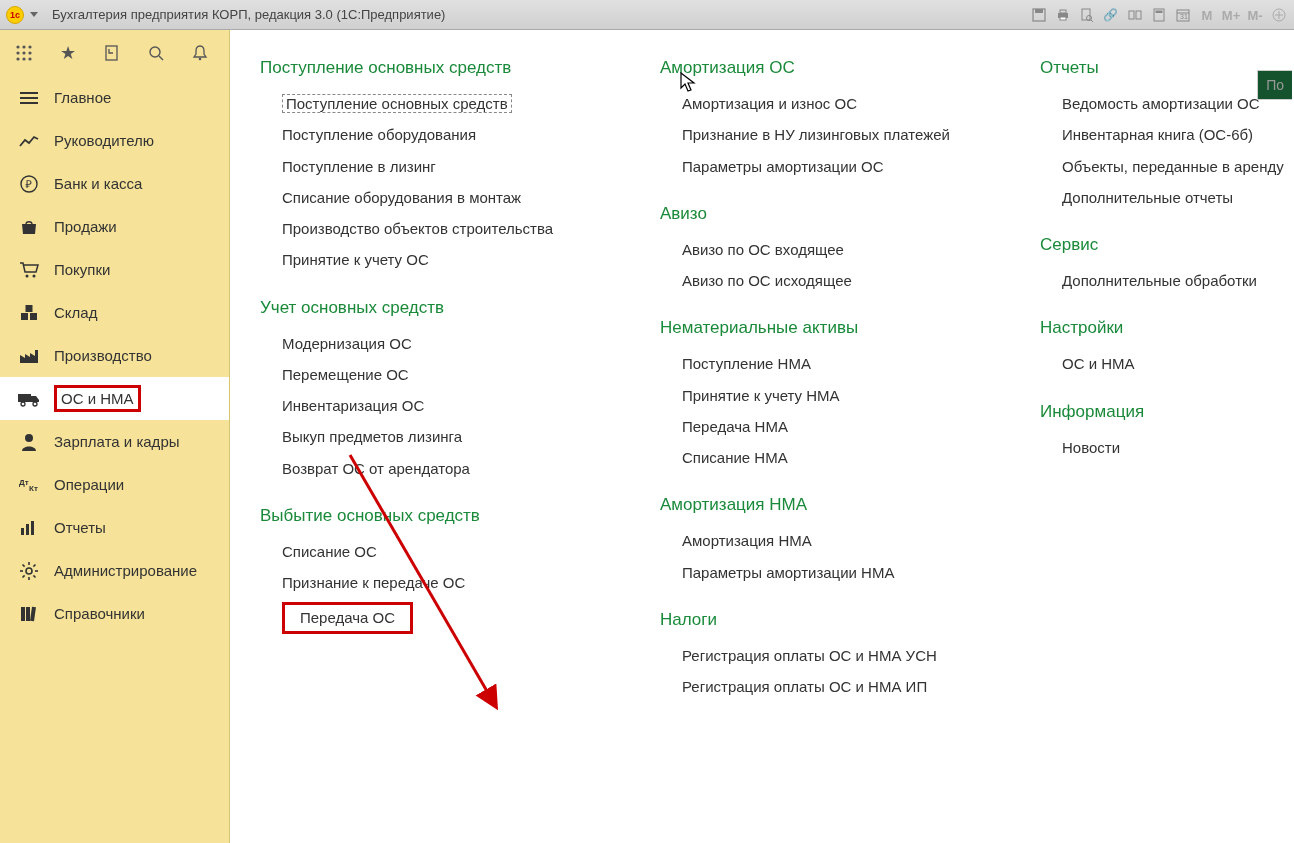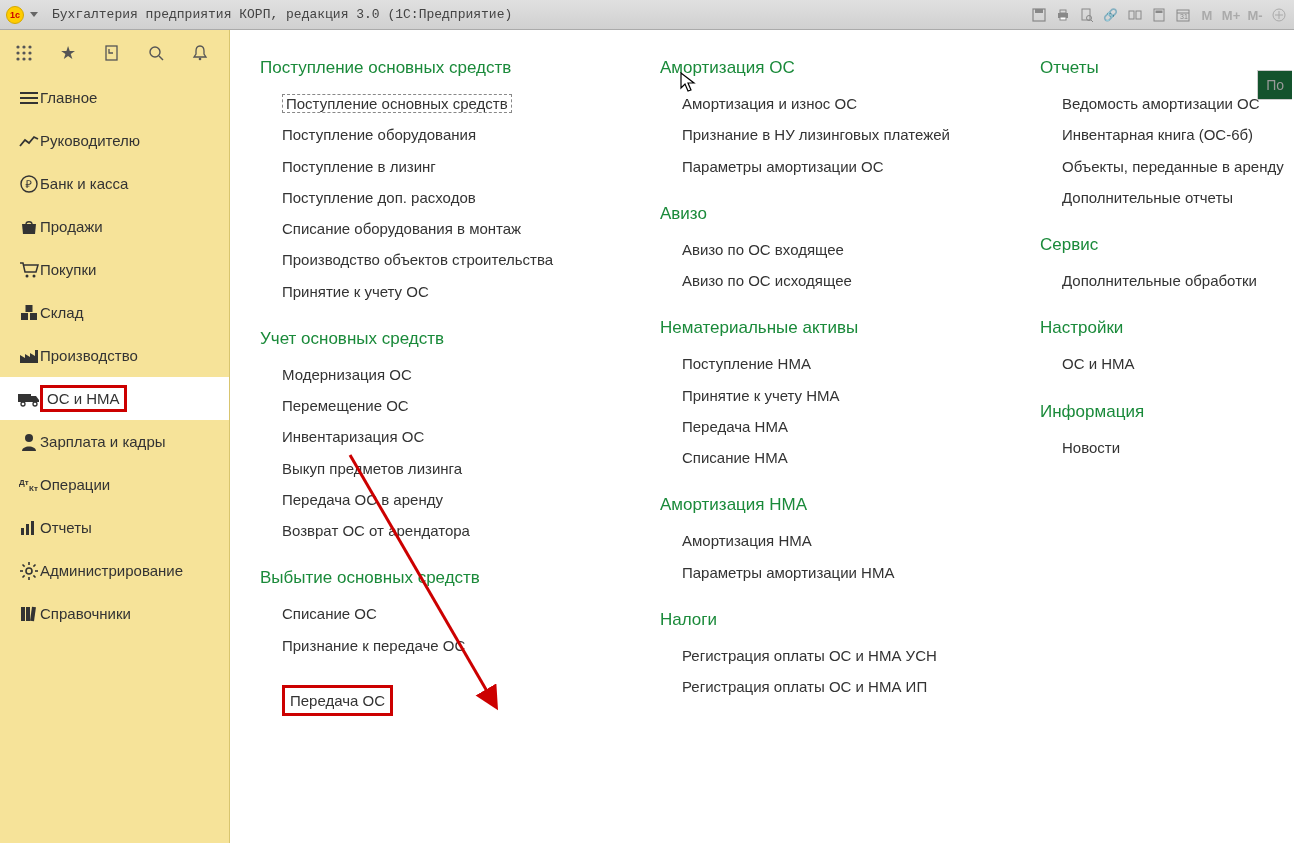--- a/index.html
+++ b/index.html
@@ -36,21 +36,21 @@
     margin-right: 6px;
     border: 1px solid #d4a800;
   }
   .titlebar .dropdown-ico {
     width: 0; height: 0;
     border-left: 4px solid transparent;
     border-right: 4px solid transparent;
     border-top: 5px solid #666;
     margin-right: 14px;
   }
-  .titlebar .title { color: #444; font-size: 13px; font-family: Liberation Mono, monospace; }
+  .titlebar .title { color: #444; font-size: 13px; }
   .titlebar .right-tools {
     position: absolute;
     right: 6px; top: 0;
     height: 30px;
     display: flex;
     align-items: center;
     gap: 6px;
   }
   .titlebar .tool-ico {
     width: 18px; height: 18px;
@@ -84,20 +84,21 @@
   .sidebar-top .s-ico {
     width: 20px; height:20px;
     display:flex; align-items:center; justify-content:center;
     color: #555; font-size: 18px;
   }
   .nav-list { list-style:none; }
   .nav-item {
     display:flex; align-items:center;
     height: 43px;
     padding: 0 14px 0 18px;
+    gap: 14px;
     cursor: pointer;
     color: #333;
   }
   .nav-item.active {
     background: #fff;
   }
   .nav-item .ni-ico {
     width: 22px; height: 20px;
     display:flex; align-items:center; justify-content:center;
     color: #444;
@@ -138,23 +139,22 @@
     line-height: 1.55;
     padding: 4px 0;
     cursor: pointer;
   }
   .dotted {
     border: 1px dashed #888;
     padding: 0 3px;
   }
   .hl-red {
     border: 3px solid #cc0000;
-    padding: 1px 5px;
+    padding: 1px 15px;
     display:inline-block;
-    margin-top:20px;
   }
   
   
   .search-stub {
     position:absolute;
     right: 2px; top: 40px;
     height: 30px;
     border: 1px solid #ccc;
     border-right: none;
     background:#14532d;
@@ -425,34 +425,32 @@
 
     <div class="main-inner">
 
       <div class="col col-1">
         <div class="section">
           <div class="section-title">Поступление основных средств</div>
           <ul class="section-items">
             <li><span class="dotted">Поступление основных средств</span></li>
             <li>Поступление оборудования</li>
             <li>Поступление в лизинг</li>
-            <li>Поступление доп. расходов</li>
             <li>Списание оборудования в монтаж</li>
             <li>Производство объектов строительства</li>
             <li>Принятие к учету ОС</li>
           </ul>
         </div>
         <div class="section">
           <div class="section-title">Учет основных средств</div>
           <ul class="section-items">
             <li>Модернизация ОС</li>
             <li>Перемещение ОС</li>
             <li>Инвентаризация ОС</li>
             <li>Выкуп предметов лизинга</li>
-            <li>Передача ОС в аренду</li>
             <li>Возврат ОС от арендатора</li>
           </ul>
         </div>
         <div class="section">
           <div class="section-title">Выбытие основных средств</div>
           <ul class="section-items">
             <li>Списание ОС</li>
             <li>Признание к передаче ОС</li>
             <li><span class="hl-red">Передача ОС</span></li>
           </ul>

